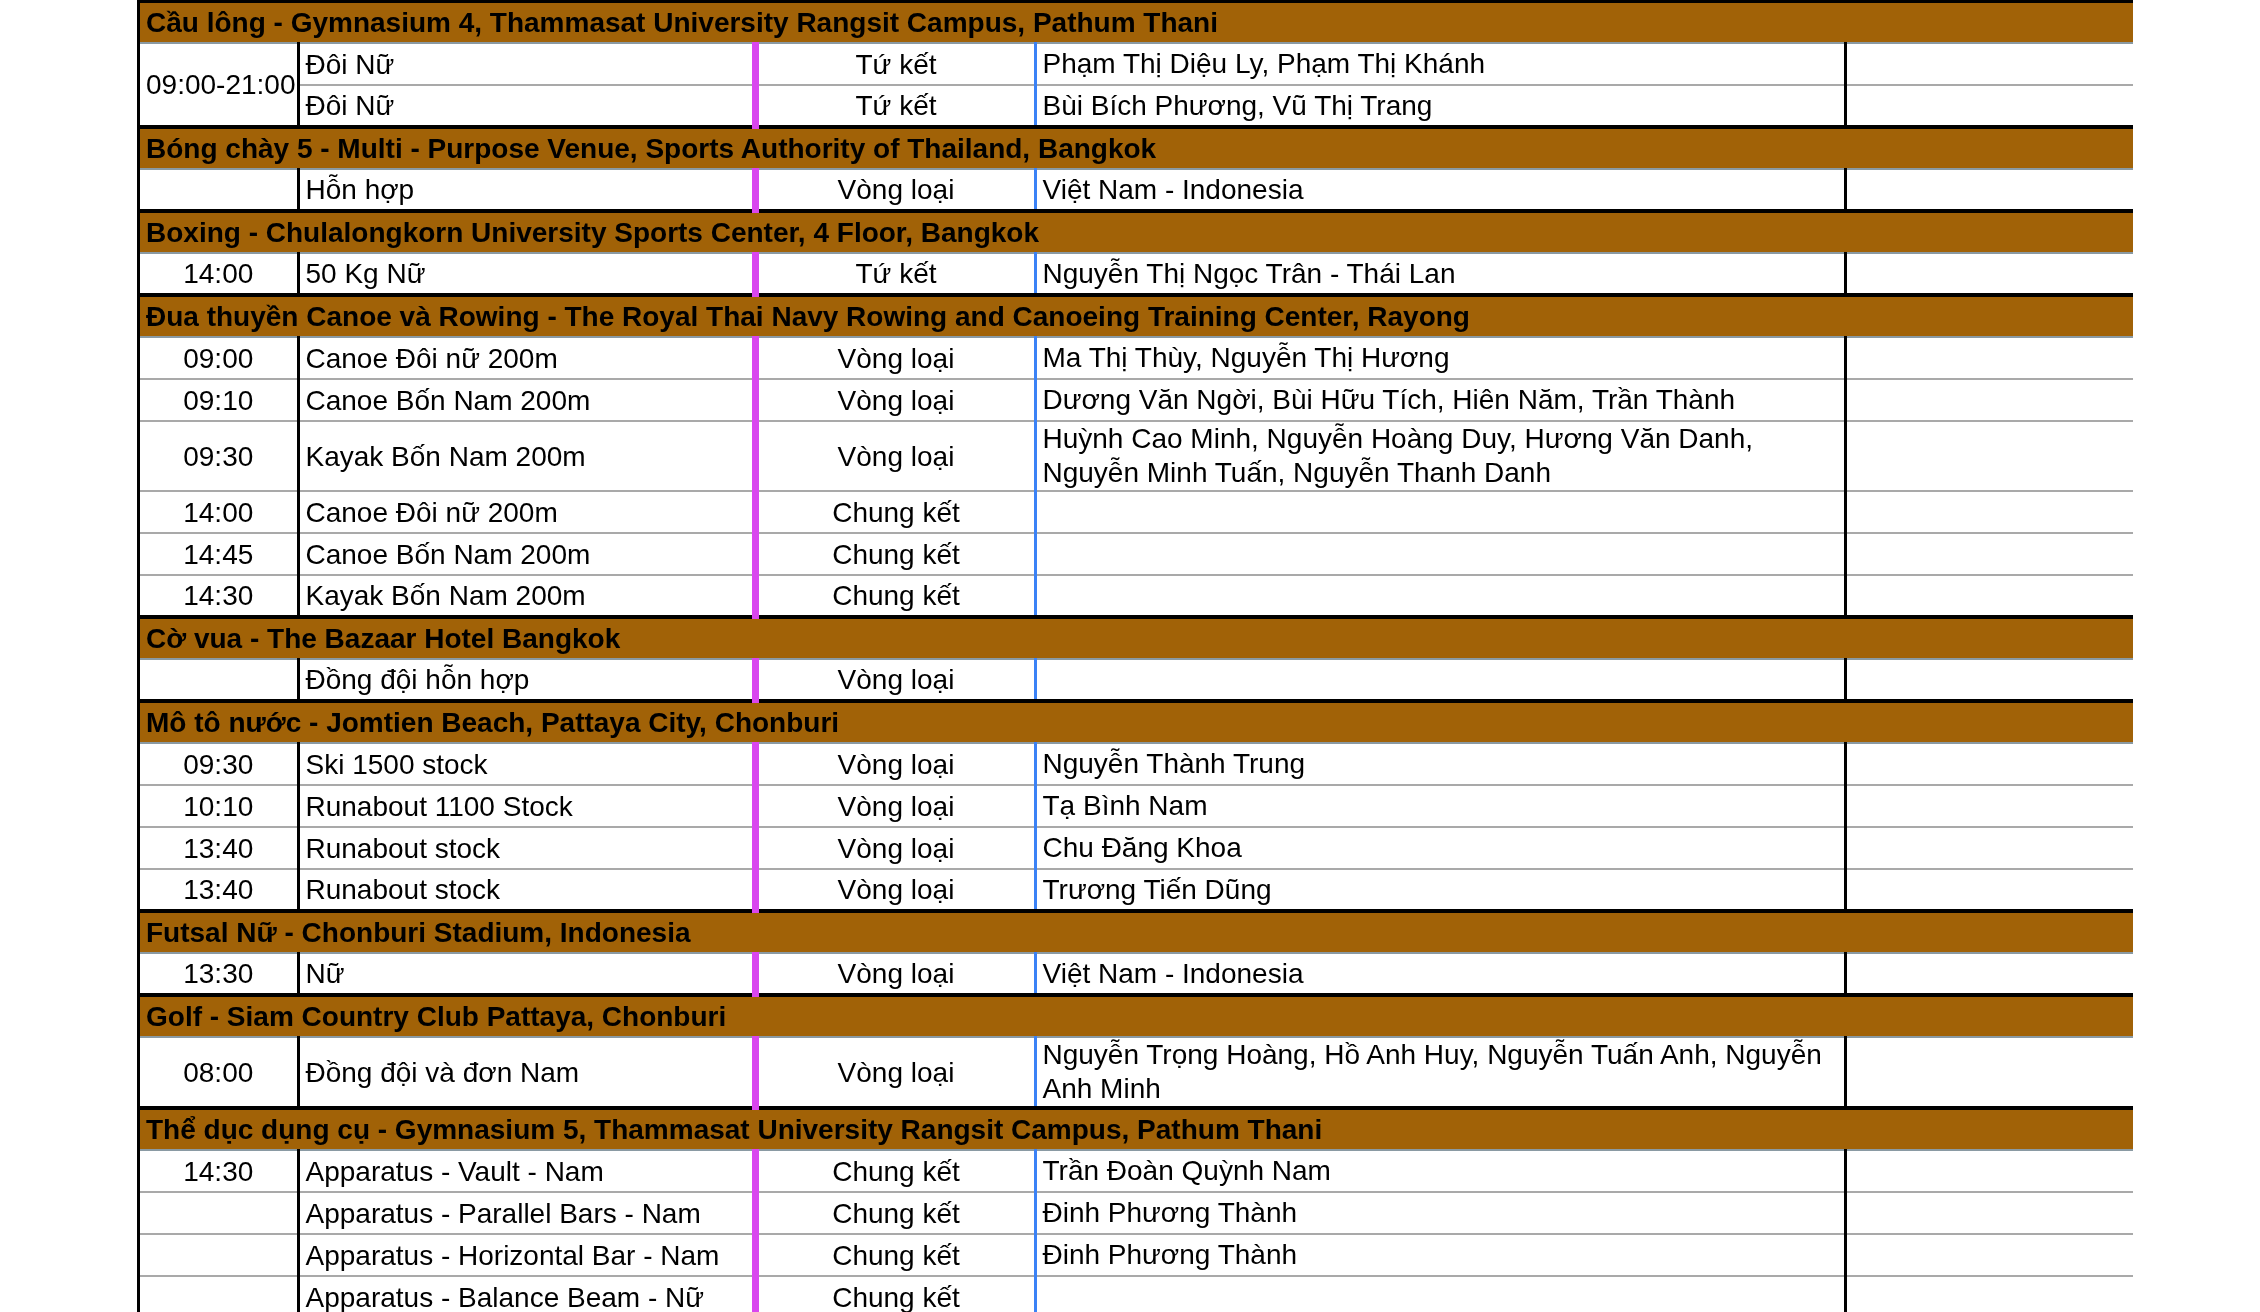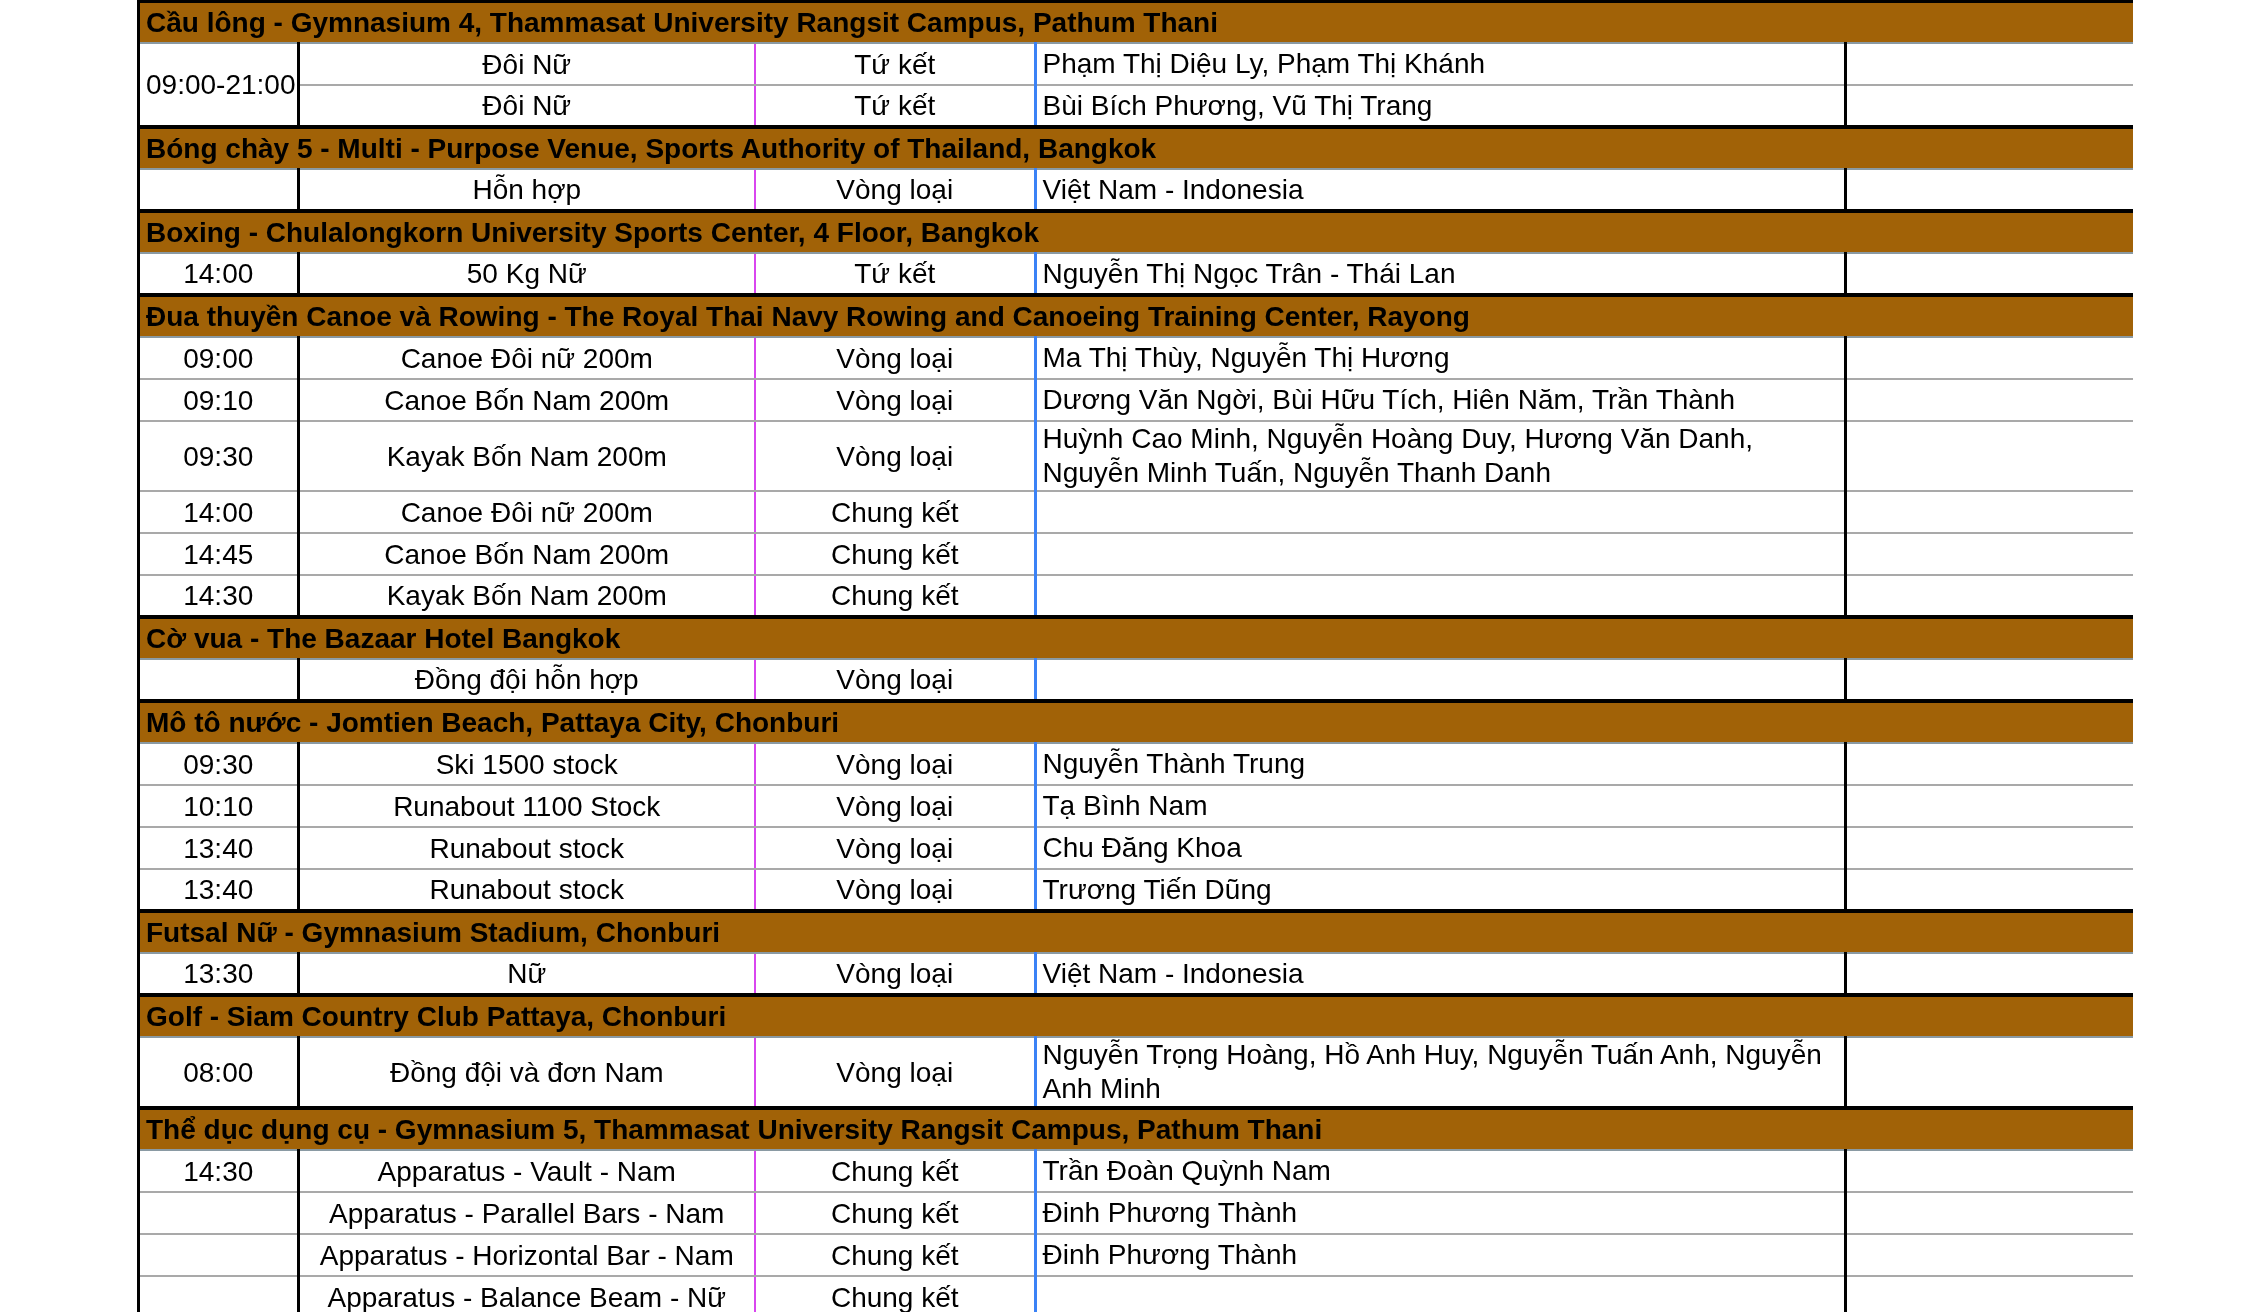--- a/index.html
+++ b/index.html
@@ -19,21 +19,21 @@
     tr.venue td {
       background: #a16207; font-weight: bold; height: 42px;
       border-bottom: 2px solid #8a9aa3;
     }
     tr.venue.first td { height: 40px; }
     tr.venue + tr td { border-top: none; }
     tr.row td { height: 42px; border-bottom: 2px solid #a9a9a9; background: #fff; }
     tr.row.tall td { height: 70px; }
     tr.row.last td { border-bottom: 4px solid #000; }
     td.time { text-align: center; border-right: 3px solid #000; }
-    td.event { text-align: center; border-right: 2px solid #d946ef; }
+    td.event { text-align: left; border-right: 7px solid #d946ef; }
     td.round { text-align: center; border-right: 3px solid #3b82f6; }
     td.athletes { text-align: left; border-right: 3px solid #000; white-space: normal; line-height: 34px; margin-top: 29px; }
     td.note { }
     td.time.merged { border-bottom: 4px solid #000; }
   </style>
 </head>
 <body>
 
 <div id="sheet">
   <table>
@@ -168,21 +168,21 @@
       </tr>
       <tr class="row last">
         <td class="time">13:40</td>
         <td class="event">Runabout stock</td>
         <td class="round">Vòng loại</td>
         <td class="athletes">Trương Tiến Dũng</td>
         <td class="note"></td>
       </tr>
 
       <tr class="venue">
-        <td colspan="5">Futsal Nữ - Gymnasium Stadium, Chonburi</td>
+        <td colspan="5">Futsal Nữ - Chonburi Stadium, Indonesia</td>
       </tr>
       <tr class="row last">
         <td class="time">13:30</td>
         <td class="event">Nữ</td>
         <td class="round">Vòng loại</td>
         <td class="athletes">Việt Nam - Indonesia</td>
         <td class="note"></td>
       </tr>
 
       <tr class="venue">

